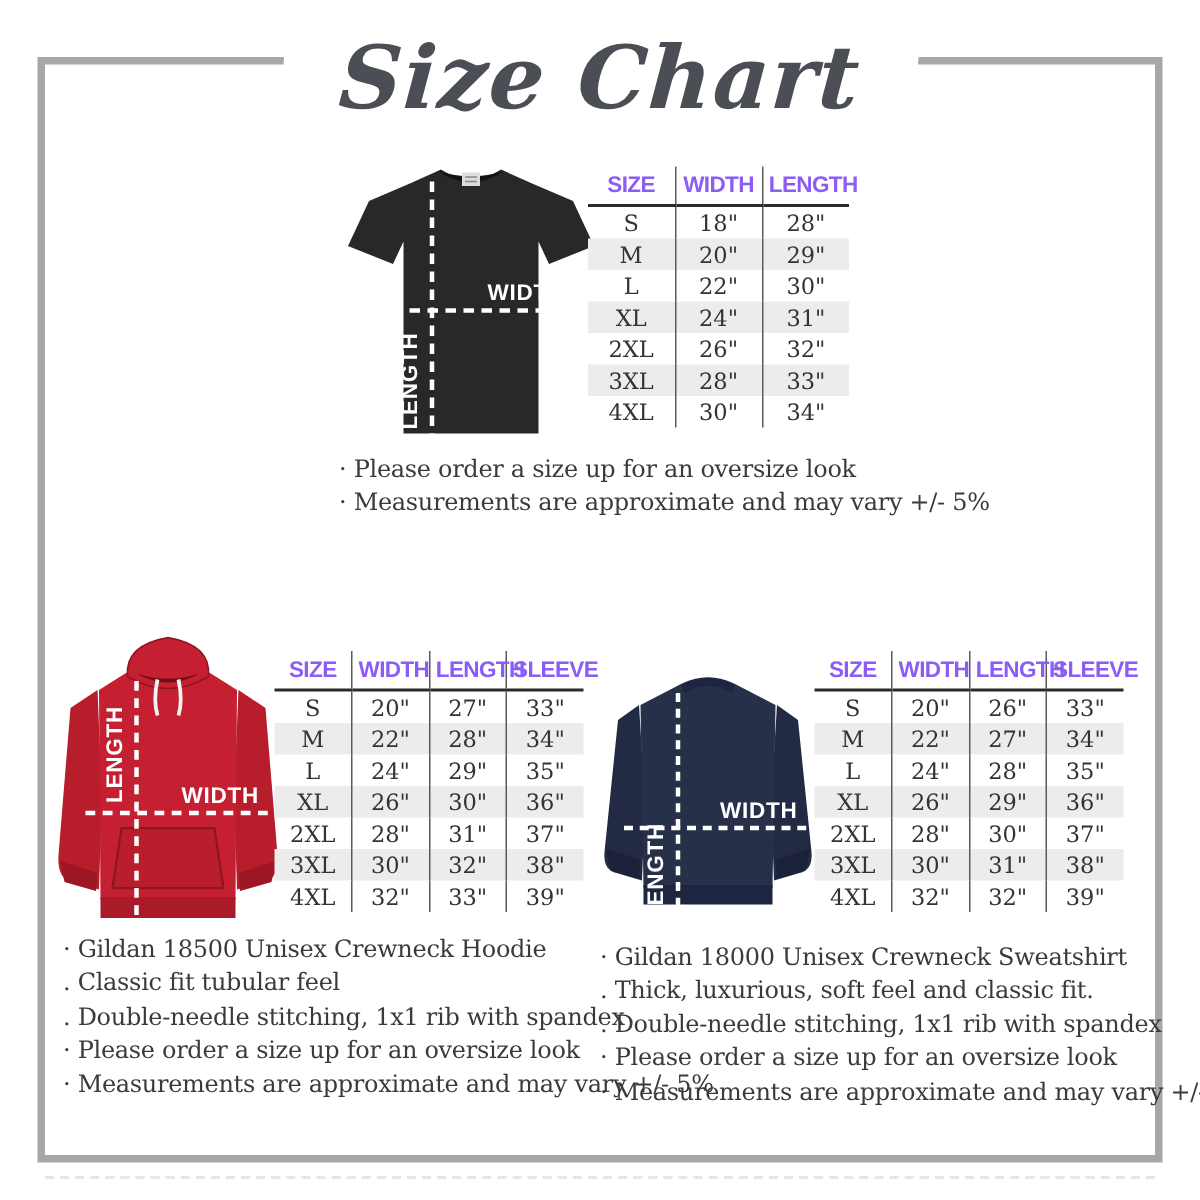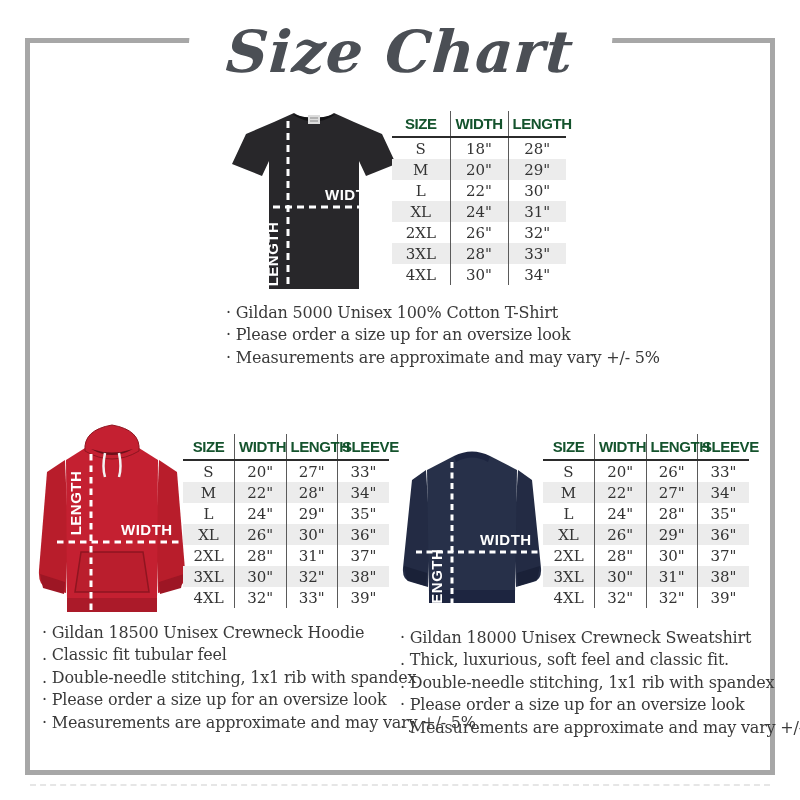--- a/index.html
+++ b/index.html
@@ -25,21 +25,21 @@
     white-space:nowrap;
   }
   
   table.size-table {
     position:absolute; border-collapse:collapse; table-layout:fixed;
     text-align:center; font-family:"DejaVu Serif", serif;
     font-size:15px; color:#333;
   }
   table.size-table th {
     font-family:"Liberation Sans", sans-serif; font-weight:bold;
-    font-size:15px; letter-spacing:-0.4px; color:#14532d;
+    font-size:15px; letter-spacing:-0.4px; color:#8b5cf6;
     border-bottom:2px solid #2b2b2b; padding:2px 4px 3px; height:20px;
   }
   table.size-table td { height:21px; padding:0 4px; }
   table.size-table th + th, table.size-table td + td { border-left:1px solid #5a5a5a; }
   table.size-table tr.shade { background:#ececec; }
   #tshirt-table { left:392px; top:111px; width:174px; }
   #hoodie-table { left:183px; top:434px; width:206px; }
   #sweatshirt-table { left:543px; top:434px; width:206px; }
   
   .bullets { position:absolute; font-size:16px; line-height:22.4px; letter-spacing:-0.2px; color:#3a3a3a; white-space:nowrap; }
@@ -120,21 +120,20 @@
         </tr>
         <tr>
           <td>4XL</td>
           <td>30"</td>
           <td>34"</td>
         </tr>
       </tbody>
     </table>
 
   <div id="tshirt-bullets" class="bullets">
-      <div>· Gildan 5000 Unisex 100% Cotton T-Shirt</div>
       <div>· Please order a size up for an oversize look</div>
       <div>· Measurements are approximate and may vary +/- 5%</div>
     </div>
 
   <svg id="hoodie-art" class="garment" viewBox="0 0 158 205">
     <path d="M32 40 L14 52 L6 150 Q5 165 14 168 L33 173 L35 110 Z" fill="#b81d2b"></path>
     <path d="M126 40 L144 52 L152 150 Q153 165 144 168 L125 173 L123 110 Z" fill="#b81d2b"></path>
     <path d="M7 154 L32 162 L31 174 L10 168 Z" fill="#9d1624"></path>
     <path d="M151 154 L126 162 L127 174 L148 168 Z" fill="#9d1624"></path>
     <path d="M33 40 L52 28 L106 28 L125 40 L124 180 L34 180 Z" fill="#c42031"></path>

